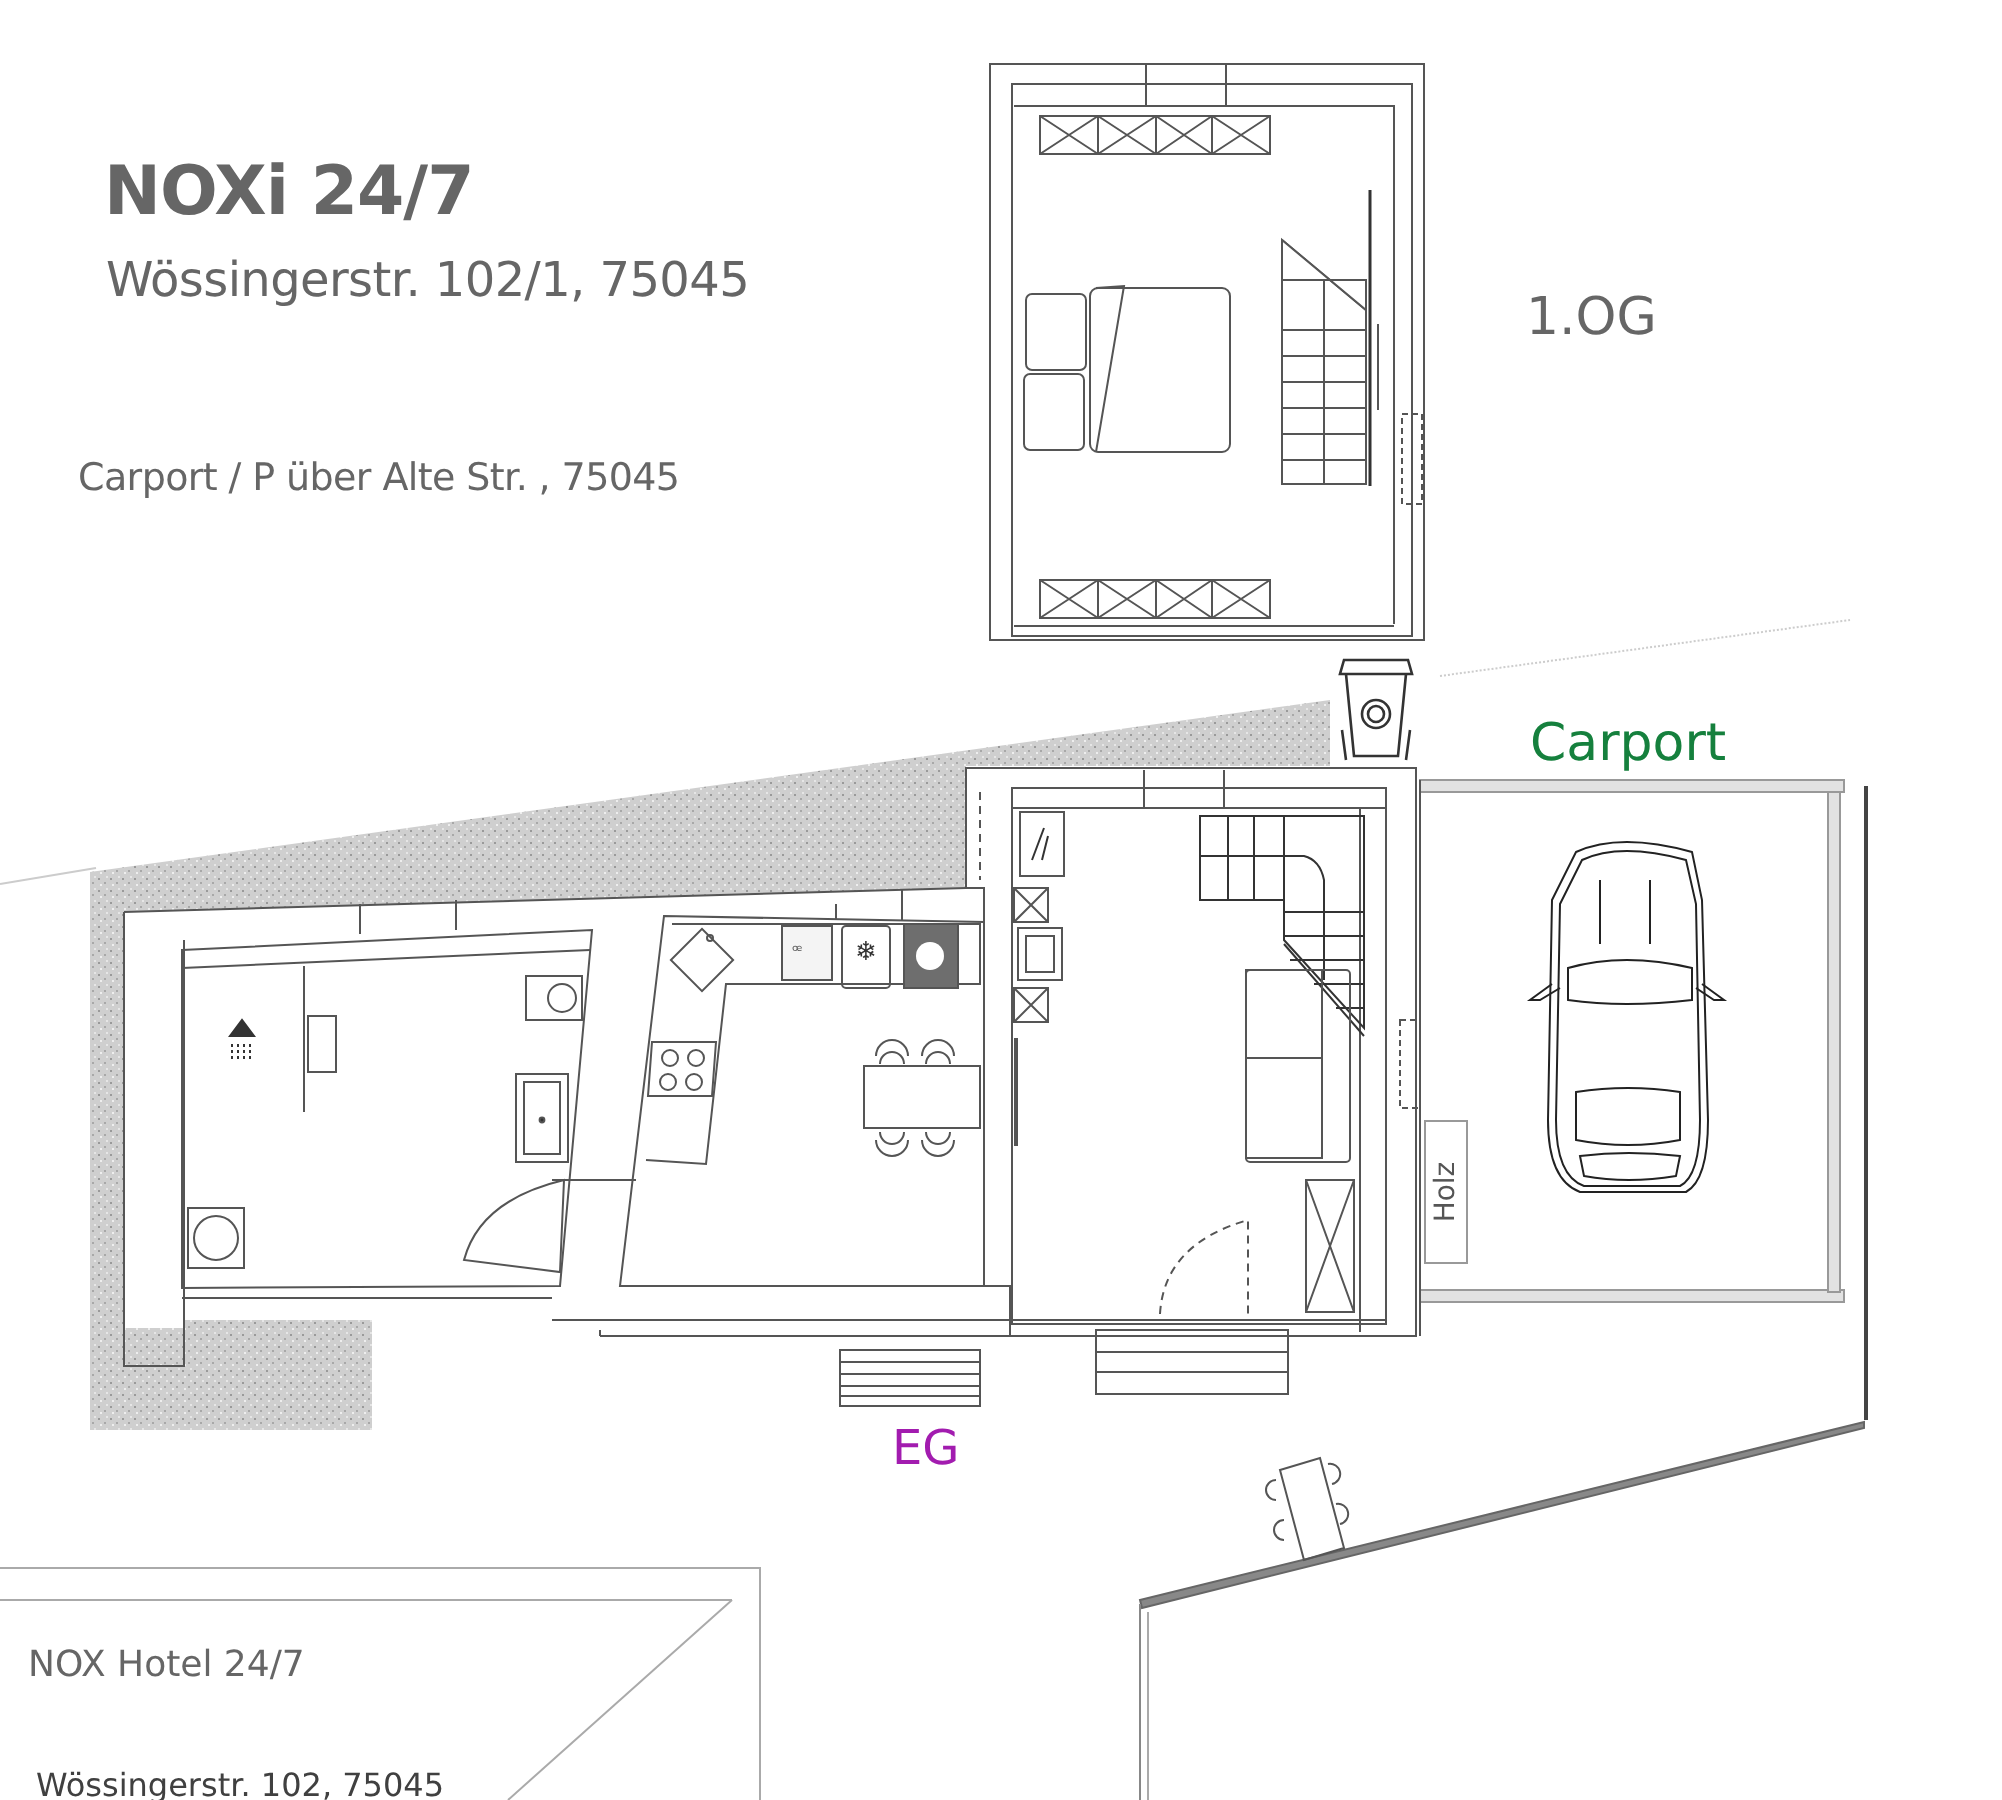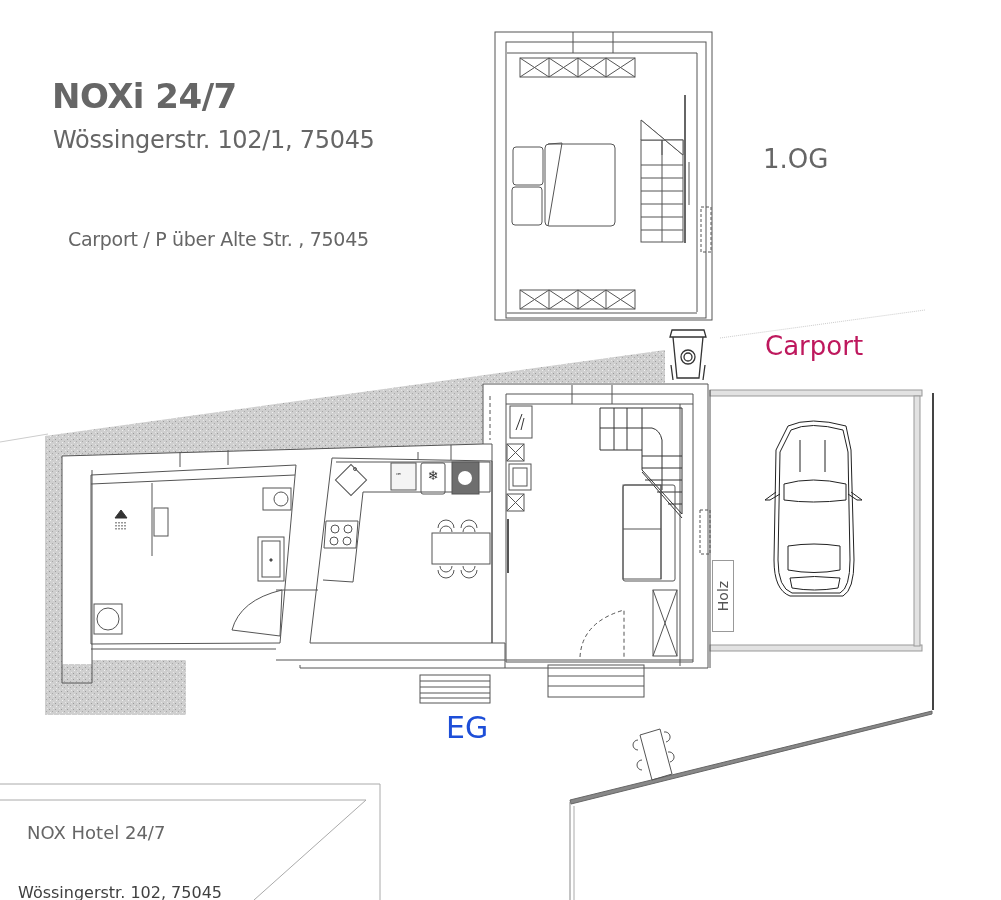--- a/index.html
+++ b/index.html
@@ -1,24 +1,24 @@
 <!DOCTYPE html>
 <html><head>
 <meta charset="utf-8">
 <style>
   html, body { margin:0; padding:0; background:#ffffff; }
   body { width:1001px; height:900px; position:relative; overflow:hidden; font-family:"DejaVu Sans", sans-serif; color:#5f5f5f; }
   .txt { position:absolute; white-space:nowrap; }
   .title { left:52px; top:76px; font-size:34px; font-weight:bold; color:#666; letter-spacing:-0.5px; }
   .addr1 { left:53px; top:126px; font-size:24px; color:#666; letter-spacing:-0.3px;text-align:center; }
-  .carp-info { left:68px; top:228px; font-size:19px; color:#666; letter-spacing:-0.3px; }
+  .carp-info { left:39px; top:228px; font-size:19px; color:#666; letter-spacing:-0.3px; }
   .og { left:763px; top:144px; font-size:26px; color:#666; }
-  .carport { left:765px; top:331px; font-size:26px; color:#be185d; }
-  .eg { left:446px; top:710px; font-size:30px; color:#1d4ed8; }
-  .hotel1 { left:27px; top:822px; font-size:18px; color:#666; }
+  .carport { left:765px; top:357px; font-size:26px; color:#15803d; }
+  .eg { left:446px; top:710px; font-size:24px; color:#a21caf; }
+  .hotel1 { left:14px; top:822px; font-size:18px; color:#666; }
   .hotel2 { left:18px; top:851px; font-size:16px; color:#404040;margin-top:32px; }
   .holz { position:absolute; left:712px; top:560px; width:20px; height:70px; border:1px solid #999; font-size:14px; color:#555; }
   .holz span { position:absolute; left:50%; top:50%; transform:translate(-50%,-50%) rotate(-90deg); }
   svg.plan { position:absolute; left:0; top:0; }
 </style>
 </head>
 <body>
 
 <svg class="plan" width="1001" height="900" viewBox="0 0 1001 900" xmlns="http://www.w3.org/2000/svg">
   <defs>

